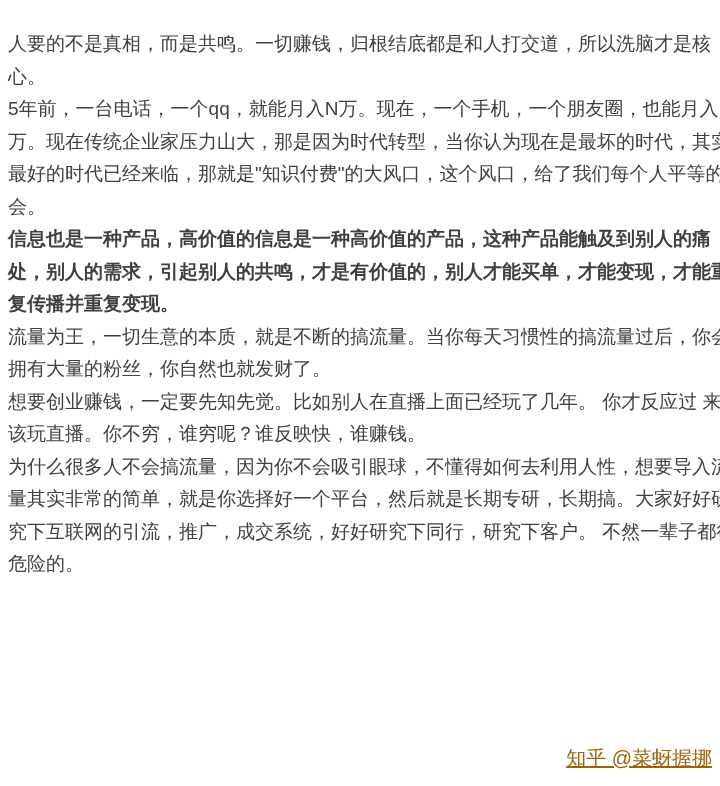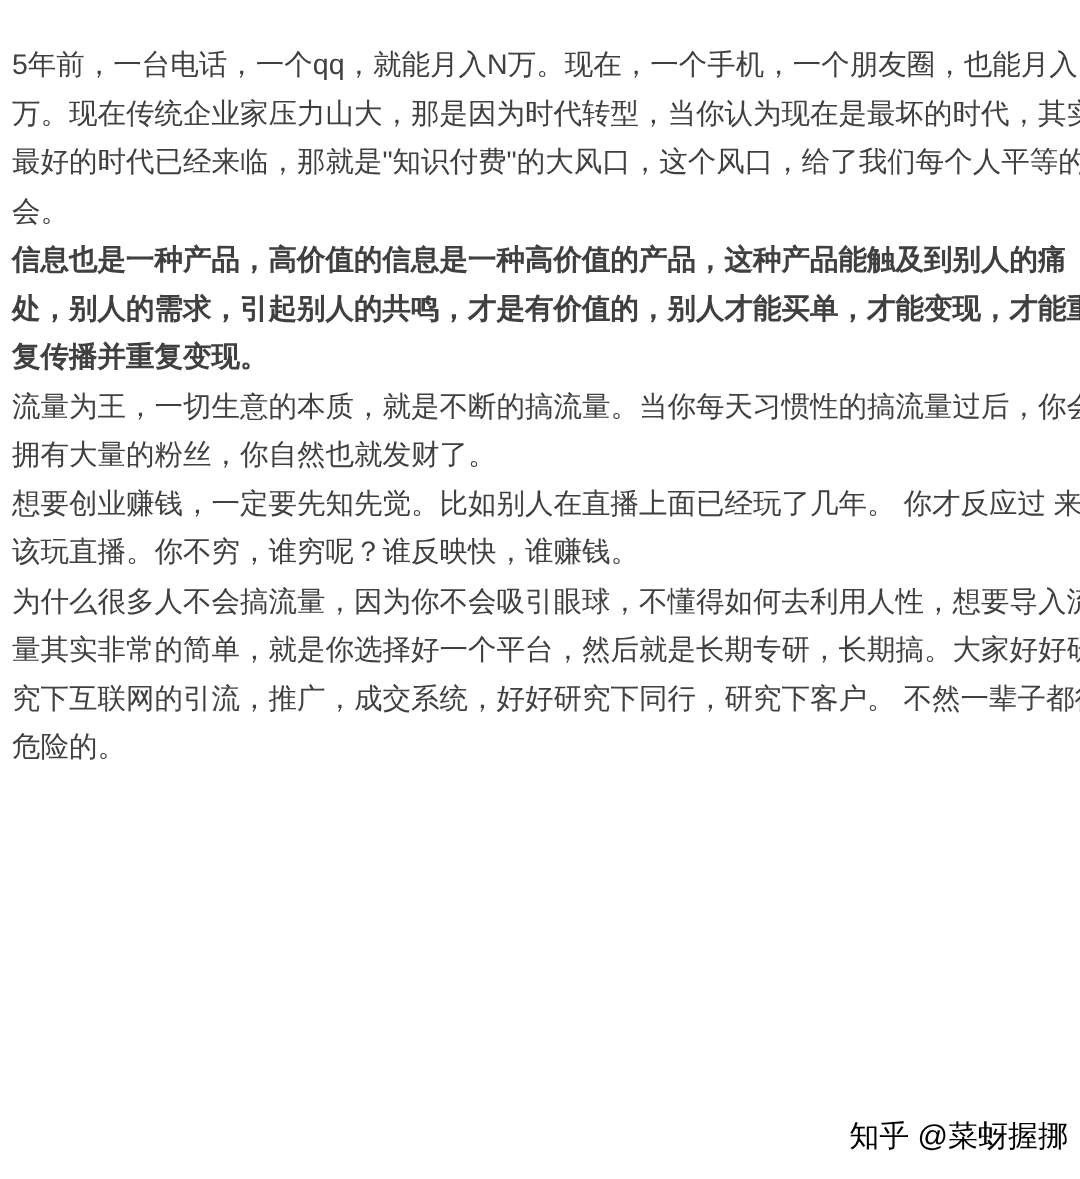--- a/index.html
+++ b/index.html
@@ -30,29 +30,32 @@
   .p2 { margin-bottom: 25px; }
   .p3 { margin-bottom: 50px; font-weight: bold; }
   .p4 { margin-bottom: 33px; }
   .p5 { margin-bottom: 17px; }
   .watermark {
     position: absolute;
     top: 746px;
     right: 8px;
     font-size: 20px;
     line-height: 24px;
-    color: #000000;
+    color: #a16207;
     white-space: pre;
+    text-decoration: underline;
   }
 </style>
 </head>
 <body>
 
 <div class="page">
   <div class="content">
+    <p class="p1">人要的不是真相，而是共鸣。一切赚钱，归根结底都是和人打交道，所以洗脑才是核
+心。</p>
     <p class="p2">5年前，一台电话，一个qq，就能月入N万。现在，一个手机，一个朋友圈，也能月入N
 万。现在传统企业家压力山大，那是因为时代转型，当你认为现在是最坏的时代，其实
 最好的时代已经来临，那就是"知识付费"的大风口，这个风口，给了我们每个人平等的机
 会。</p>
     <p class="p3">信息也是一种产品，高价值的信息是一种高价值的产品，这种产品能触及到别人的痛
 处，别人的需求，引起别人的共鸣，才是有价值的，别人才能买单，才能变现，才能重
 复传播并重复变现。</p>
     <p class="p4">流量为王，一切生意的本质，就是不断的搞流量。当你每天习惯性的搞流量过后，你会
 拥有大量的粉丝，你自然也就发财了。</p>
     <p class="p5">想要创业赚钱，一定要先知先觉。比如别人在直播上面已经玩了几年。 你才反应过 来应

